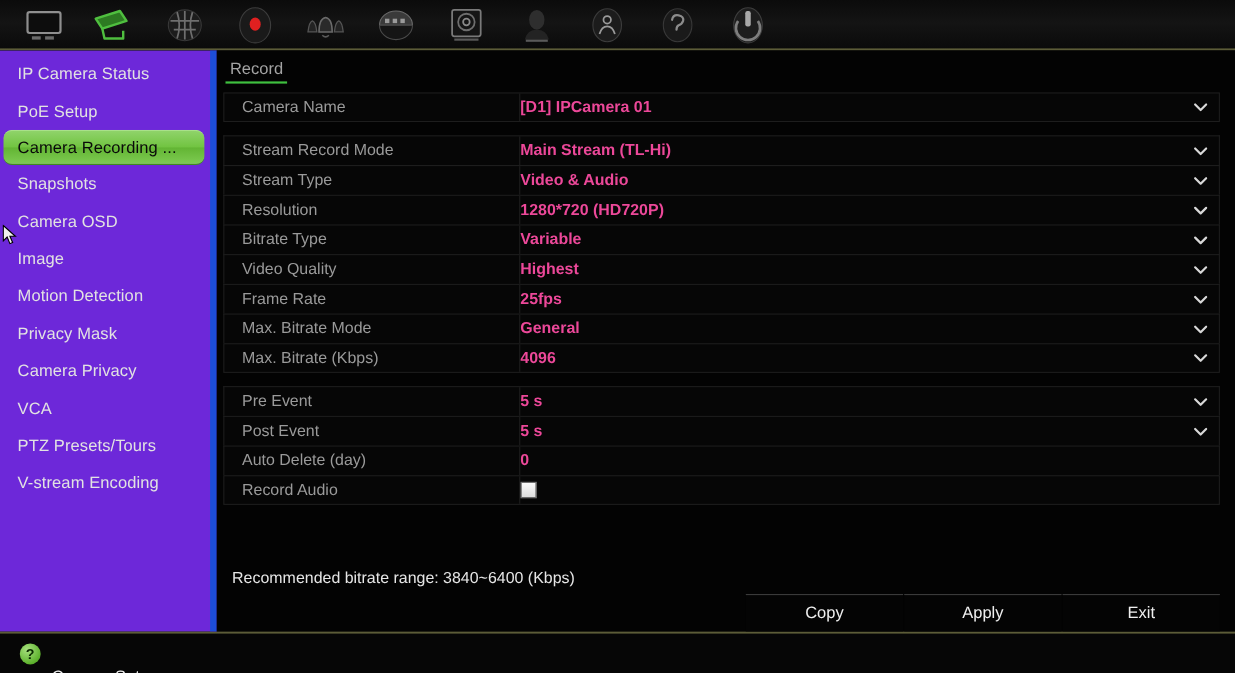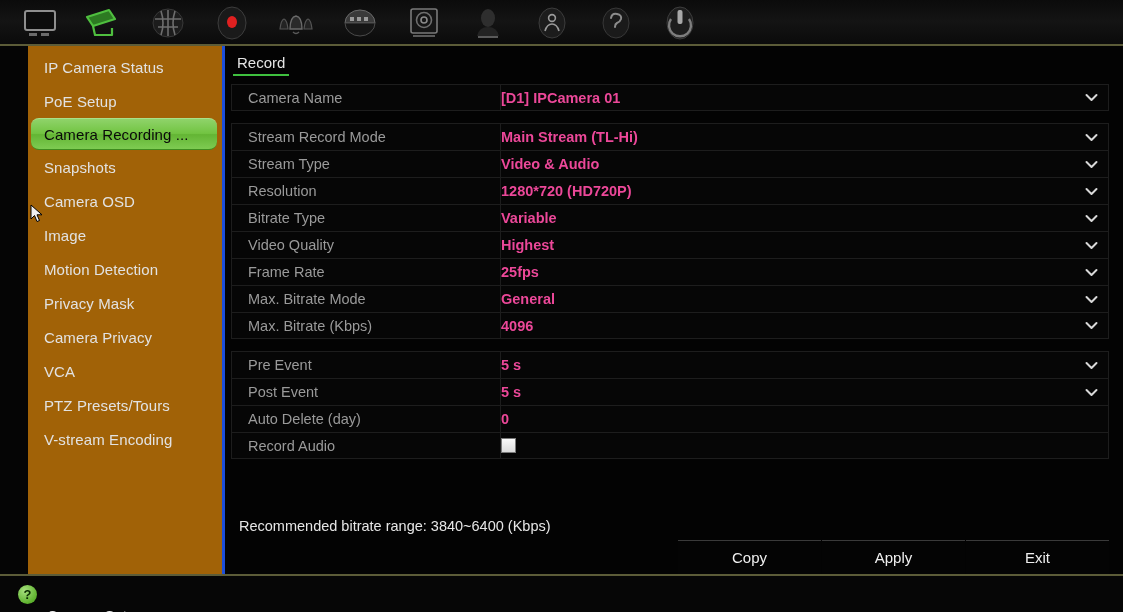--- a/index.html
+++ b/index.html
@@ -54,25 +54,24 @@
     flex: 1 1 auto;
     display: flex;
     min-height: 0;
     position: relative;
   }
 
   
   .sidebar {
     width: 197px;
     flex: 0 0 197px;
-    background: #a16207;
+    background: #6d28d9;
     padding-top: 4px;
     position: relative;
-    border-right: 3px solid #1d4ed8;
-    margin-left: 28px;
+    border-right: 6px solid #1d4ed8;
   }
   .side-item {
     height: 34px;
     display: flex;
     align-items: center;
     padding-left: 16px;
     color: #e2e2e2;
     font-size: 15px;
     letter-spacing: .1px;
     white-space: nowrap;
@@ -109,21 +108,21 @@
   }
 
   .tabbar {
     height: 30px;
     flex: 0 0 30px;
     display: flex;
     align-items: flex-end;
     padding-left: 2px;
   }
   .tab {
-    color: #e5e5e5;
+    color: #a3a3a3;
     font-size: 15px;
     padding: 0 4px 3px 4px;
     border-bottom: 2px solid #3fc03f;
     font-weight: 500;
   }
 
   .form-area {
     flex: 1 1 auto;
     padding-top: 8px;
     min-height: 0;

